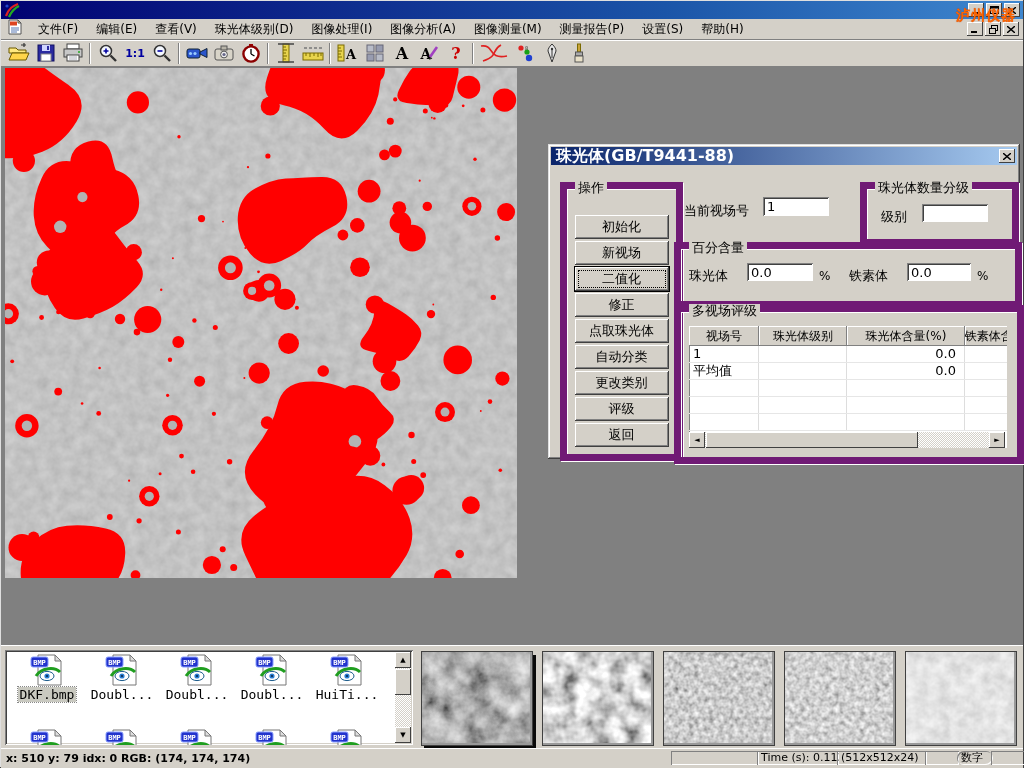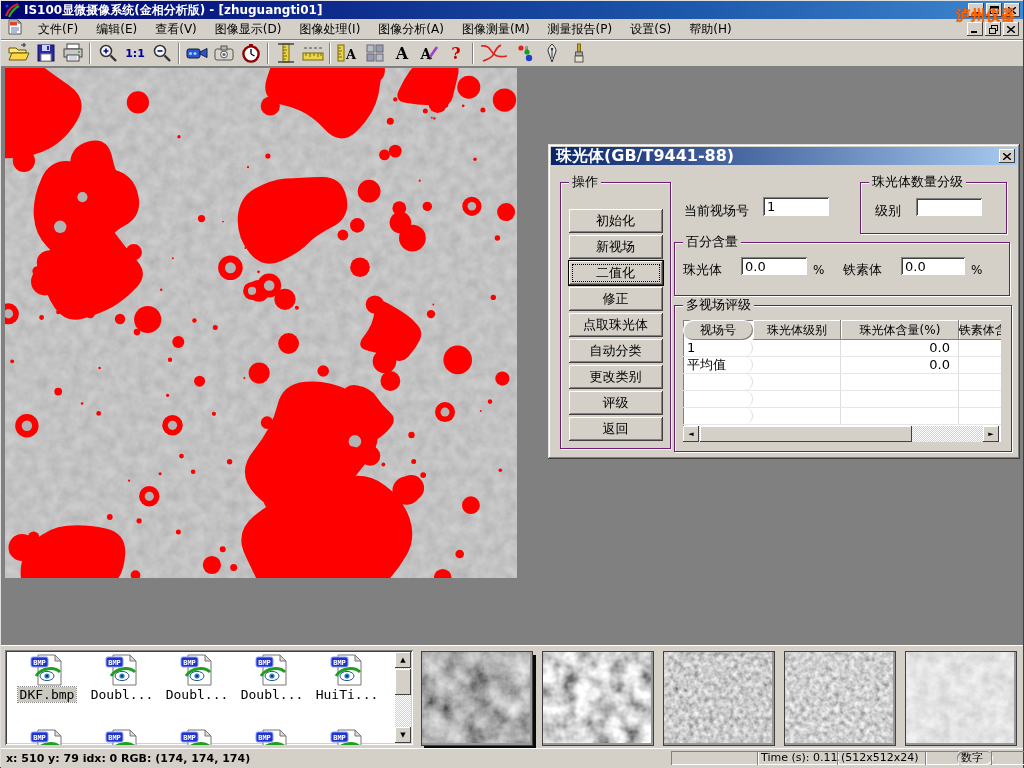--- a/index.html
+++ b/index.html
@@ -2,21 +2,21 @@
 <html><head>
 <meta charset="utf-8">
 <style>
   html,body{margin:0;padding:0;background:#555;}
   #screen{position:relative;width:1024px;height:768px;background:#d4d0c8;overflow:hidden;
     font-family:"DejaVu Sans","Liberation Sans",sans-serif;font-size:12px;color:#000;
     box-shadow:inset -1px -1px #404040, inset 1px 1px #dfdfdf;}
   .raised-thin{background:#d4d0c8;box-shadow:inset -1px -1px #404040, inset 1px 1px #fff;}
   .field{background:#fff;border:none;box-shadow:inset 1px 1px #808080, inset -1px -1px #fff, inset 2px 2px #404040, inset -2px -2px #fff;
     font-family:"DejaVu Sans","Liberation Sans",sans-serif;font-size:13px;padding:2px 4px;outline:none;}
-  .groupbox{position:absolute;border:1px solid #701a75;box-shadow:1px 1px 0 #fff, inset 1px 1px 0 #fff;}
+  .groupbox{position:absolute;border:7px solid #701a75;box-shadow:1px 1px 0 #fff, inset 1px 1px 0 #fff;}
   .grouplabel{position:absolute;top:-8px;left:8px;background:#d4d0c8;padding:0 3px;font-size:13px;line-height:14px;white-space:nowrap;}
   
   #titlebar{position:absolute;left:1px;top:1px;right:1px;height:18px;
     background:linear-gradient(90deg,#010172 0%,#1b55a8 65%,#3f87cf 100%);
     display:flex;align-items:center;padding-left:3px;}
   #titlebar .title-text{color:#fff;font-weight:bold;font-size:12px;margin-left:4px;white-space:nowrap;}
   .winbtn{width:16px;height:14px;display:flex;align-items:center;justify-content:center;font-size:10px;line-height:10px;font-weight:bold;}
   #title-buttons{position:absolute;right:3px;top:2px;display:flex;gap:2px;}
   #watermark{position:absolute;top:7px;right:8px;z-index:60;color:#ff6600;font-weight:bold;font-size:14px;
     letter-spacing:1px;text-shadow:0 0 1px #b33000;pointer-events:none;}
@@ -49,21 +49,21 @@
   .dlg-label{position:absolute;font-size:13px;white-space:nowrap;}
   
   #rating-table{position:absolute;left:8px;top:14px;width:318px;height:122px;background:#fff;
     box-shadow:inset 1px 1px #808080, inset -1px -1px #fff;overflow:hidden;}
   #rating-table-header{display:flex;height:20px;}
   .th{flex:none;background:#d4d0c8;box-shadow:inset -1px -1px #808080, inset 1px 1px #fff;
     font-size:12px;display:flex;align-items:center;justify-content:center;white-space:nowrap;overflow:hidden;}
   .tr{display:flex;height:16px;border-bottom:1px solid #e6e6e6;}
   .td{flex:none;font-size:13px;line-height:16px;padding-left:4px;border-right:1px solid #ddd;
     white-space:nowrap;overflow:hidden;box-sizing:border-box;}
-  .c0{width:70px;border-radius:10px;} .c1{width:88px;} .c2{width:118px;} .c3{width:80px;}
+  .c0{width:70px;} .c1{width:88px;} .c2{width:118px;} .c3{width:80px;}
   .td.num{text-align:right;padding-right:8px;padding-left:0;}
   .dither{background-image:repeating-conic-gradient(#fff 0 25%, #d4d0c8 0 50%);background-size:2px 2px;}
   .sb-arrow{display:flex;align-items:center;justify-content:center;font-size:7px;color:#000;}
   #htrack{position:absolute;left:0;bottom:0;width:316px;height:16px;}
   
   #bottom-panel{position:absolute;left:1px;top:645px;right:1px;height:103px;background:#d4d0c8;border-top:1px solid #fff;}
   #file-browser{position:absolute;left:4px;top:4px;width:408px;height:95px;background:#fff;
     box-shadow:inset 1px 1px #808080, inset -1px -1px #fff, inset 2px 2px #404040, inset -2px -2px #d4d0c8;overflow:hidden;}
   #file-row1,#file-row2{position:absolute;left:6px;display:flex;gap:3px;}
   #file-row1{top:4px;} #file-row2{top:79px;}
@@ -149,21 +149,20 @@
 </svg>
 
 <div id="screen">
 
   <div id="titlebar">
     <svg width="16" height="15" viewBox="0 0 16 15">
       <path d="M2 13 C5 5 9 3 14 1" stroke="#d22" stroke-width="2.2" fill="none"></path>
       <path d="M5 14 C8 7 11 5 15 3" stroke="#2a2" stroke-width="2.2" fill="none"></path>
       <circle cx="3" cy="3" r="1.6" fill="#24c"></circle>
     </svg>
-    <span class="title-text">IS100显微摄像系统(金相分析版) - [zhuguangti01]</span>
     <div id="title-buttons">
       <div class="winbtn raised-thin">
           <svg width="8" height="7">
             <rect x="0" y="5" width="6" height="2" fill="#000"></rect>
           </svg>
         </div>
       <div class="winbtn raised-thin">
           <svg width="9" height="8">
             <rect x="0.5" y="0.5" width="8" height="7" fill="none" stroke="#000"></rect>
             <rect x="0.5" y="0.5" width="8" height="2" fill="#000"></rect>
@@ -182,21 +181,21 @@
     <svg width="16" height="16" viewBox="0 0 16 16" style="margin:0 6px 0 6px">
       <path d="M2 1 h9 l3 3 v11 h-12 z" fill="#fff" stroke="#555"></path>
       <path d="M11 1 l3 3 h-3 z" fill="#ffdf80" stroke="#555"></path>
       <rect x="3" y="2.5" width="7" height="4" fill="#d42"></rect>
       <path d="M4 9 h8 M4 11 h8 M4 13 h6" stroke="#46a" stroke-width="0.9"></path>
     </svg>
     <div style="display:flex;">
         <span class="menu-item">文件(F)</span>
         <span class="menu-item">编辑(E)</span>
         <span class="menu-item">查看(V)</span>
-        <span class="menu-item">图像显示(D)</span>
+        <span class="menu-item">珠光体级别(D)</span>
         <span class="menu-item">图像处理(I)</span>
         <span class="menu-item">图像分析(A)</span>
         <span class="menu-item">图像测量(M)</span>
         <span class="menu-item">测量报告(P)</span>
         <span class="menu-item">设置(S)</span>
         <span class="menu-item">帮助(H)</span>
       </div>
     <div id="mdi-buttons">
       <div class="winbtn raised-thin">
           <svg width="8" height="7">

